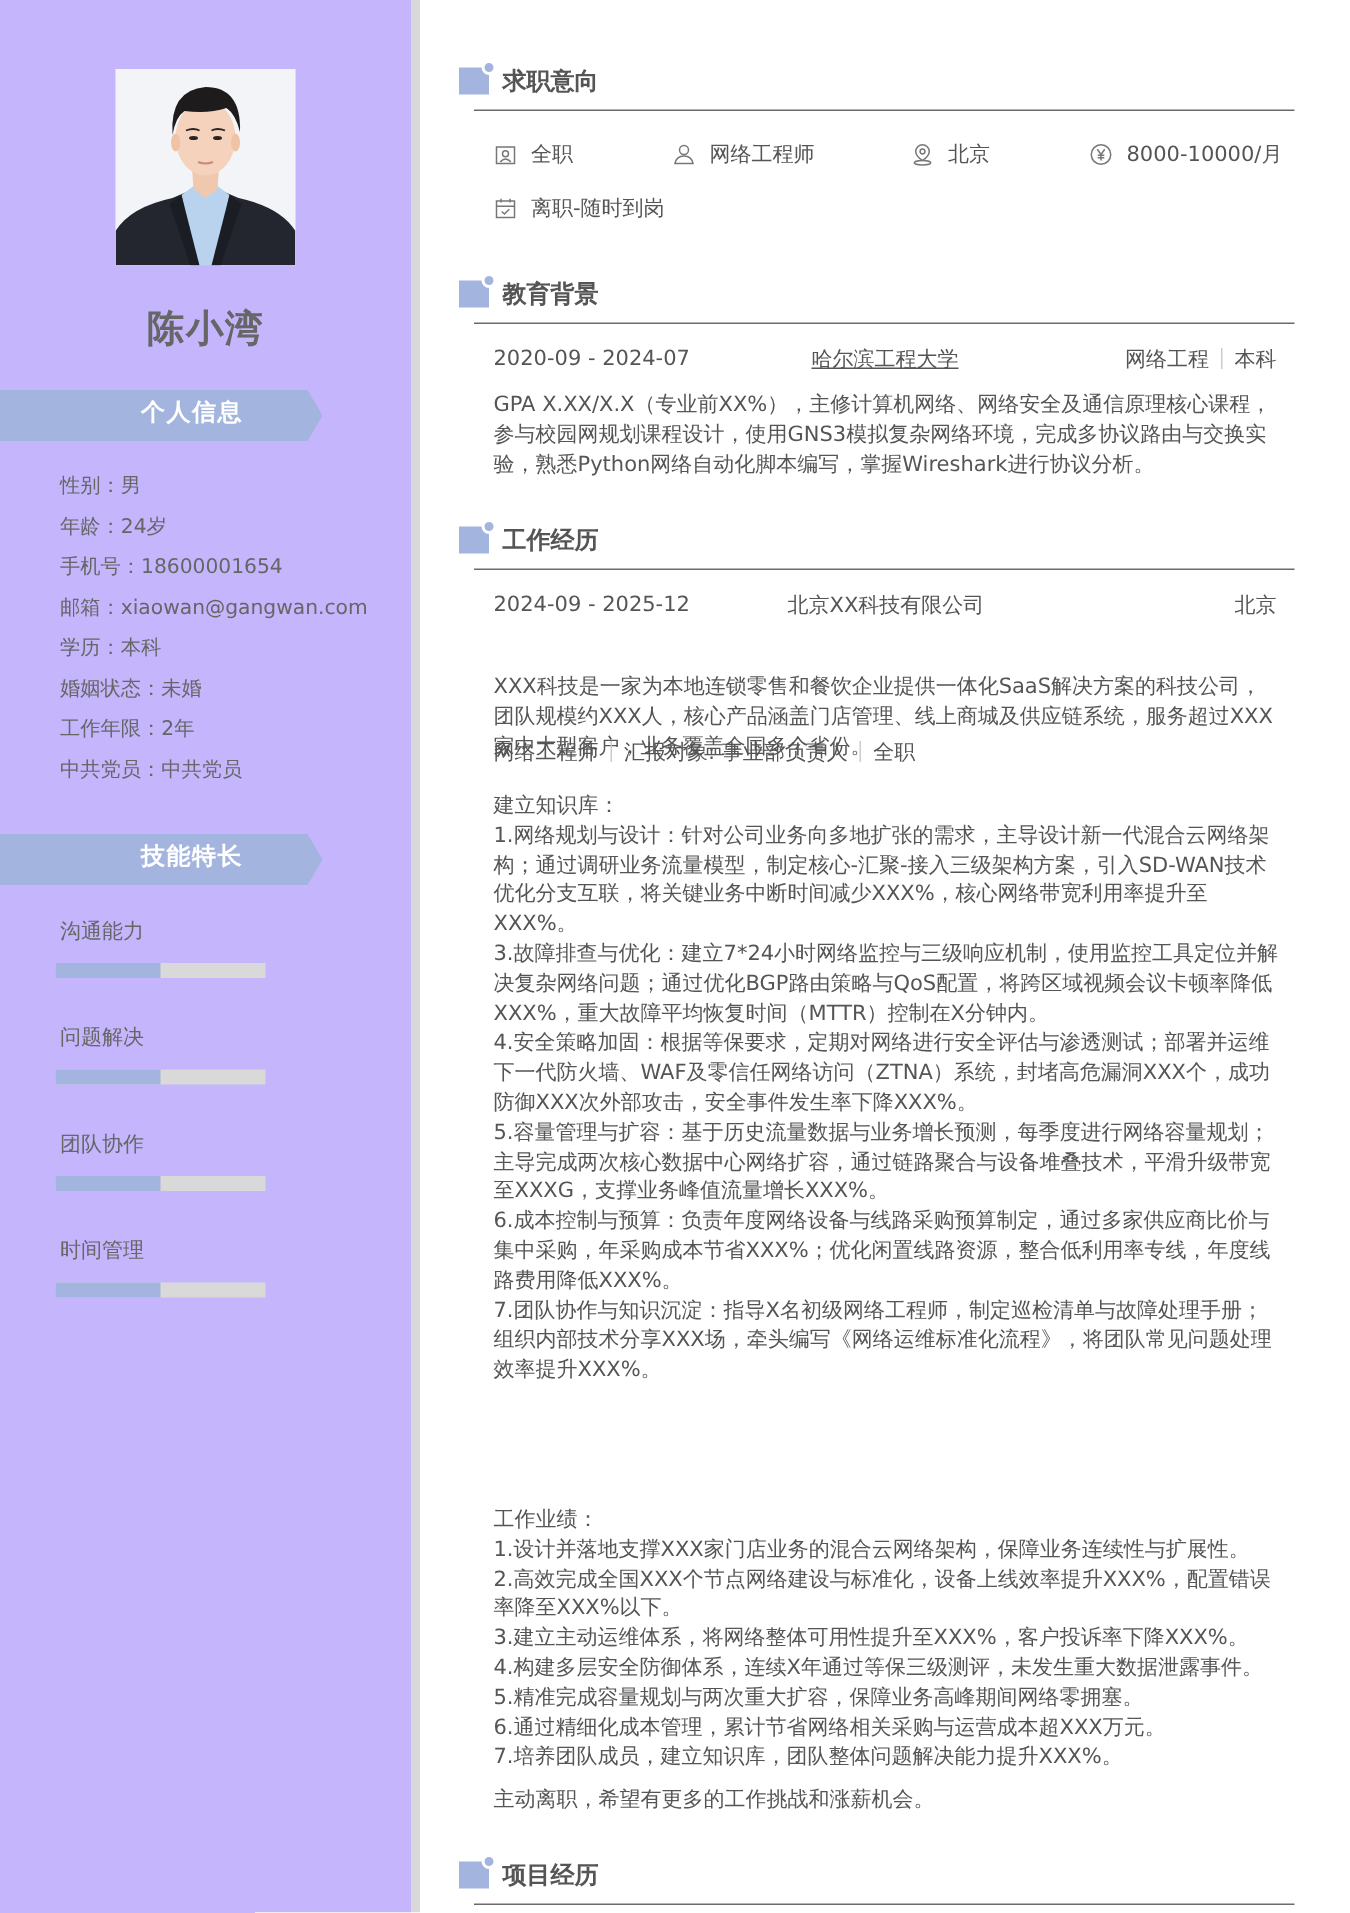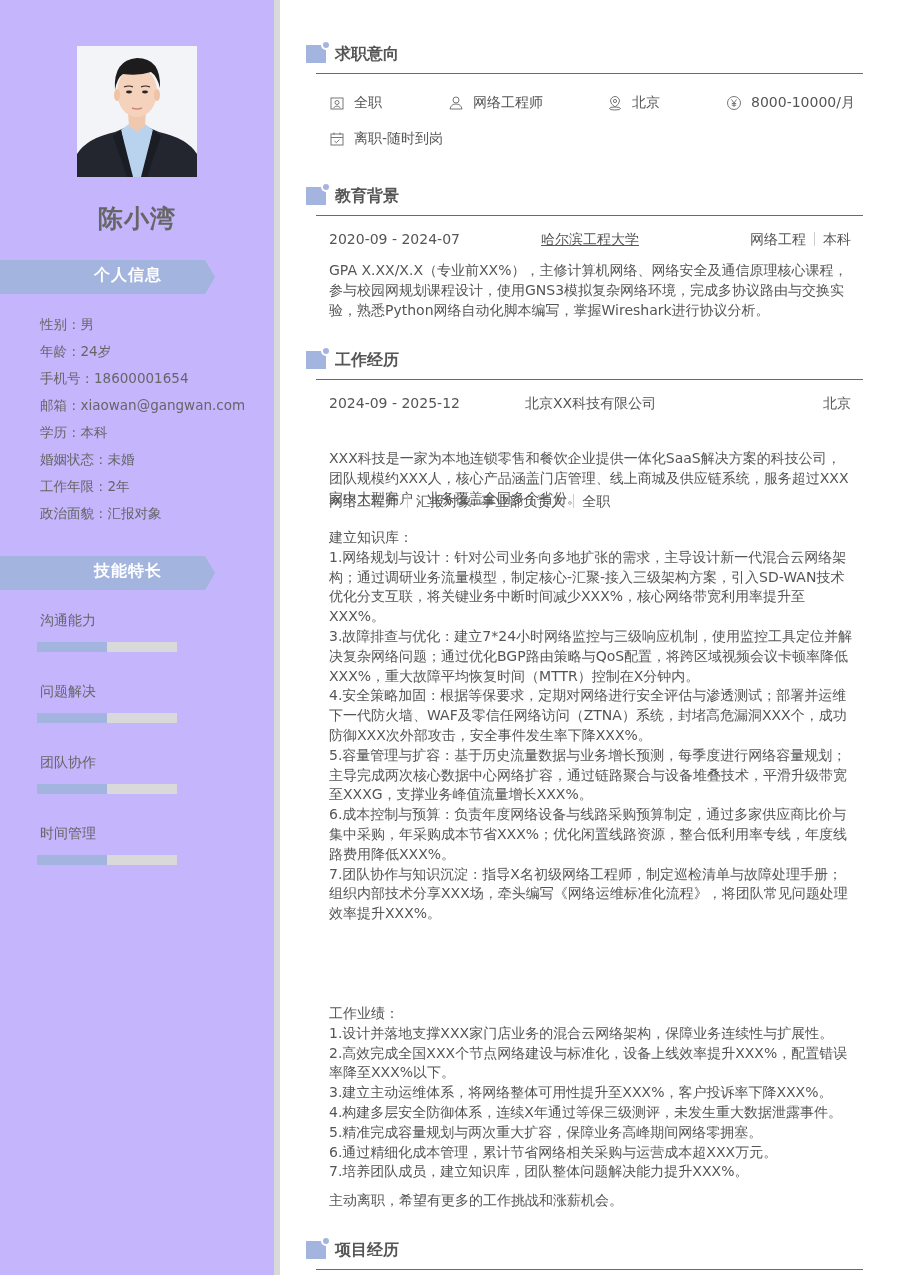--- a/index.html
+++ b/index.html
@@ -89,21 +89,21 @@
   </div>
 
   <ul class="info-list">
     <li>性别：男</li>
     <li>年龄：24岁</li>
     <li>手机号：18600001654</li>
     <li>邮箱：xiaowan@gangwan.com</li>
     <li>学历：本科</li>
     <li>婚姻状态：未婚</li>
     <li>工作年限：2年</li>
-    <li>政治面貌：汇报对象</li>
+    <li>中共党员：中共党员</li>
   </ul>
 
   <div class="banner" style="top:556px;">
     <span>技能特长</span>
   </div>
 
   <div class="skill" style="top:612px;">
     <div class="label">沟通能力</div>
     <div class="bar">
         <div class="fill" style="width:50%;"></div>

